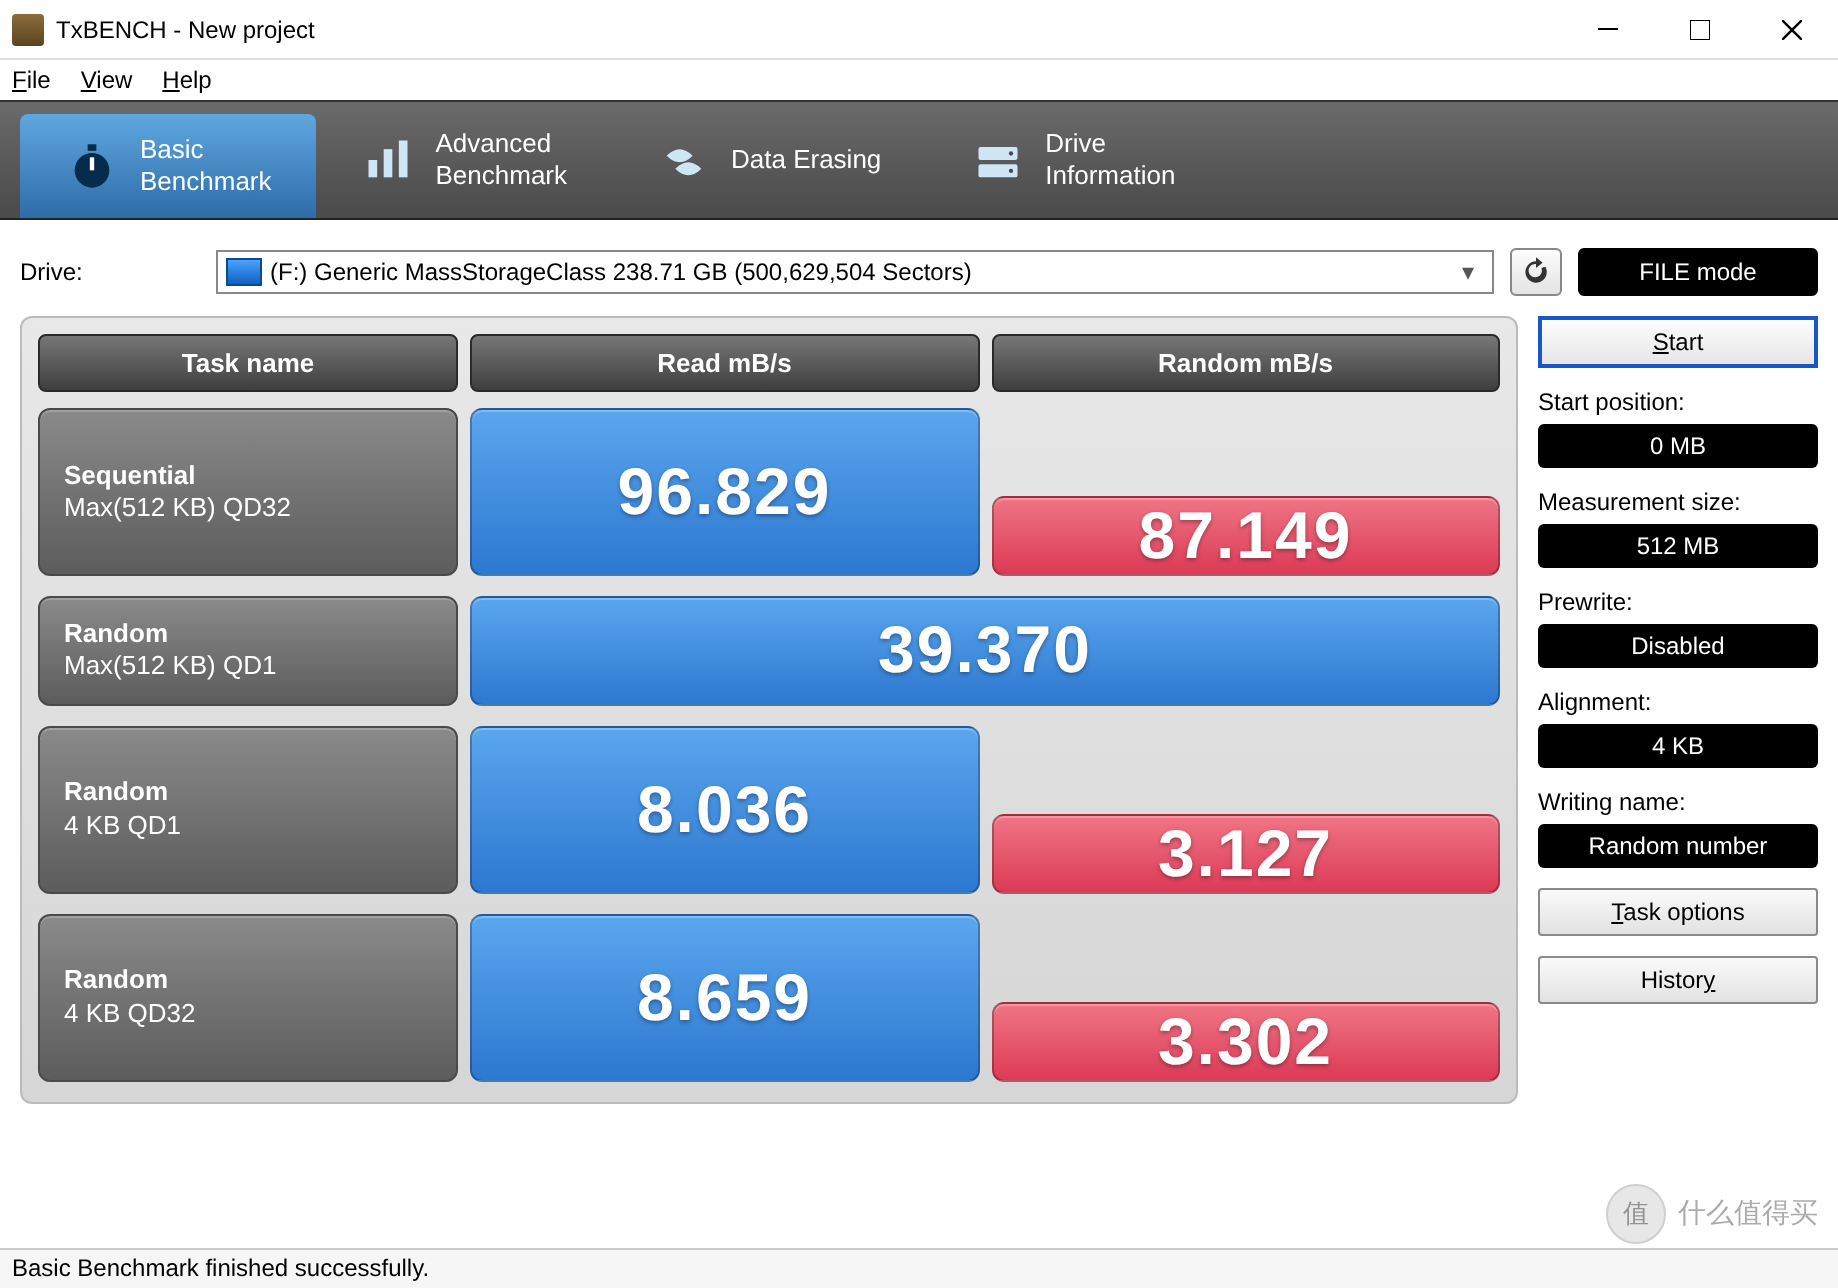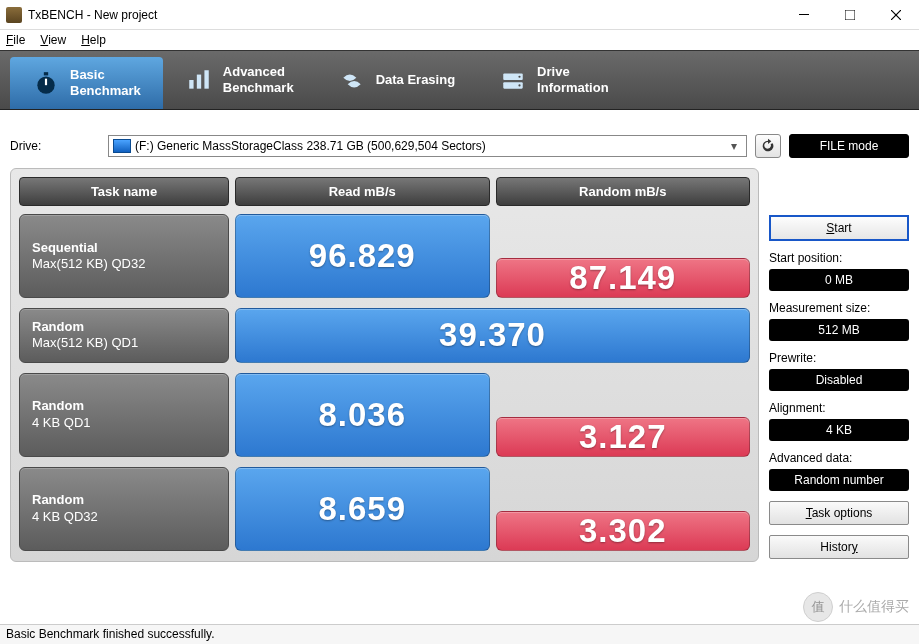--- a/index.html
+++ b/index.html
@@ -12,29 +12,29 @@
 .win-btns { display: flex; }
 .win-btn { width: 46px; height: 30px; display: flex; align-items: center; justify-content: center; font-size: 12px; color: #000; cursor: pointer; }
 
 
 .menubar { height: 20px; display: flex; align-items: center; padding: 0 6px; font-size: 12px; gap: 15px; }
 .menubar span { cursor: pointer; }
 .menubar u { text-decoration: underline; }
 
 
 .tabs { height: 60px; background: linear-gradient(#6a6a6a,#4a4a4a); display: flex; align-items: stretch; border-top: 1px solid #333; border-bottom: 1px solid #222; padding-left: 10px; }
-.tab { display: flex; align-items: center; gap: 10px; padding: 0 22px; color: #fff; font-size: 13px; cursor: pointer; position: relative; font-weight: bold; }
+.tab { display: flex; align-items: center; gap: 10px; padding: 0 22px; color: #fff; font-size: 13px; cursor: pointer; position: relative; }
 .tab.active { background: linear-gradient(#5fa7e0,#2e6ca8); border-radius: 4px 4px 0 0; margin-top: 6px; }
 .tab .ticon { width: 28px; height: 28px; display: flex; align-items: center; justify-content: center; }
 .tab .ticon svg { width: 26px; height: 26px; fill: #cfe6f7; }
 .tab.active .ticon svg { fill: #052c4a; }
 .tab .tlabel { line-height: 1.2; }
 
 
-.drive-row { display: flex; align-items: center; padding: 24px 10px 6px 10px; gap: 8px; font-size: 12px; }
+.drive-row { display: flex; align-items: center; padding: 14px 10px 6px 10px; gap: 8px; font-size: 12px; }
 .drive-row label { min-width: 90px; }
 .drive-select { flex: 1; display: flex; align-items: center; border: 1px solid #888; background: #fff; height: 22px; padding: 0 4px; position: relative; }
 .drive-select .dicon { width: 18px; height: 14px; margin-right: 4px; background: linear-gradient(#4aa3ff,#1060c0); border: 1px solid #0a4a90; }
 .drive-select .dtext { flex: 1; }
 .drive-select .dchev { width: 16px; text-align: center; color: #555; }
 .refresh-btn { width: 26px; height: 24px; border: 1px solid #888; background: linear-gradient(#fdfdfd,#e3e3e3); border-radius: 3px; display: flex; align-items: center; justify-content: center; cursor: pointer; }
 .refresh-btn svg { width: 16px; height: 16px; fill: #333; }
 
 .filemode-btn { width: 120px; height: 24px; background: #000; color: #fff; font-size: 12px; display: flex; align-items: center; justify-content: center; border-radius: 3px; cursor: pointer; border:1px solid #000;}
 
@@ -46,21 +46,21 @@
 .hdr-cell.name { flex: 0 0 210px; }
 
 .data-row { display: flex; gap: 6px; margin-bottom: 10px; }
 .task-cell { flex: 0 0 210px; background: linear-gradient(#8a8a8a,#5c5c5c); color: #fff; border-radius: 6px; border: 1px solid #4a4a4a; padding: 10px 12px; display: flex; flex-direction: column; justify-content: center; font-size: 13px; line-height: 1.25; box-shadow: inset 0 1px 0 rgba(255,255,255,.2);}
 .task-cell .tname { font-weight: bold; }
 .val-cell { flex: 1; border-radius: 6px; display: flex; align-items: center; justify-content: center; font-family: "Segoe UI", Arial, sans-serif; font-size: 33px; font-weight: bold; letter-spacing: 1px; color: #fff; border: 1px solid rgba(0,0,0,.25); box-shadow: inset 0 1px 0 rgba(255,255,255,.25);}
 .val-cell.read { background: linear-gradient(#5aa6ee,#2d78d0); text-shadow: 0 1px 2px rgba(0,0,0,.35);}
 .val-cell.write { background: linear-gradient(#ef7585,#dc3a55); text-shadow: 0 1px 2px rgba(0,0,0,.35); margin-top: 44px;}
 
 
-.sidebar { width: 140px; display: flex; flex-direction: column; gap: 4px; font-size: 12px; margin-top: 47px; }
+.sidebar { width: 140px; display: flex; flex-direction: column; gap: 4px; font-size: 12px; }
 .start-btn { height: 26px; border: 2px solid #1857c8; background: linear-gradient(#fdfdfd,#e6e6e6); display: flex; align-items: center; justify-content: center; cursor: pointer; font-size: 12px; }
 .slabel { margin-top: 6px; color: #000; }
 .black-field { background: #000; color: #fff; text-align: center; padding: 4px 0; border-radius: 3px; font-size: 12px; }
 .btn { height: 24px; border: 1px solid #8a8a8a; background: linear-gradient(#fafafa,#e2e2e2); display: flex; align-items: center; justify-content: center; cursor: pointer; border-radius: 2px; margin-top: 6px;}
 
 
 .statusbar { position: absolute; bottom: 0; left: 0; right: 0; height: 20px; border-top: 1px solid #ccc; font-size: 12px; padding: 2px 6px; background: #f6f6f6; }
 
 
 .watermark { position: absolute; right: 10px; bottom: 22px; font-size: 14px; color: #888; opacity: .7; display: flex; align-items: center; gap: 6px;}
@@ -219,21 +219,21 @@
 
     <div class="slabel">Measurement size:</div>
     <div class="black-field">512 MB</div>
 
     <div class="slabel">Prewrite:</div>
     <div class="black-field">Disabled</div>
 
     <div class="slabel">Alignment:</div>
     <div class="black-field">4 KB</div>
 
-    <div class="slabel">Advanced data:</div>
+    <div class="slabel">Writing name:</div>
     <div class="black-field">Random number</div>
 
     <div class="btn">
         <span><u>T</u>ask options</span>
       </div>
     <div class="btn">
         <span>Histor<u>y</u></span>
       </div>
   </div>
 </div>

